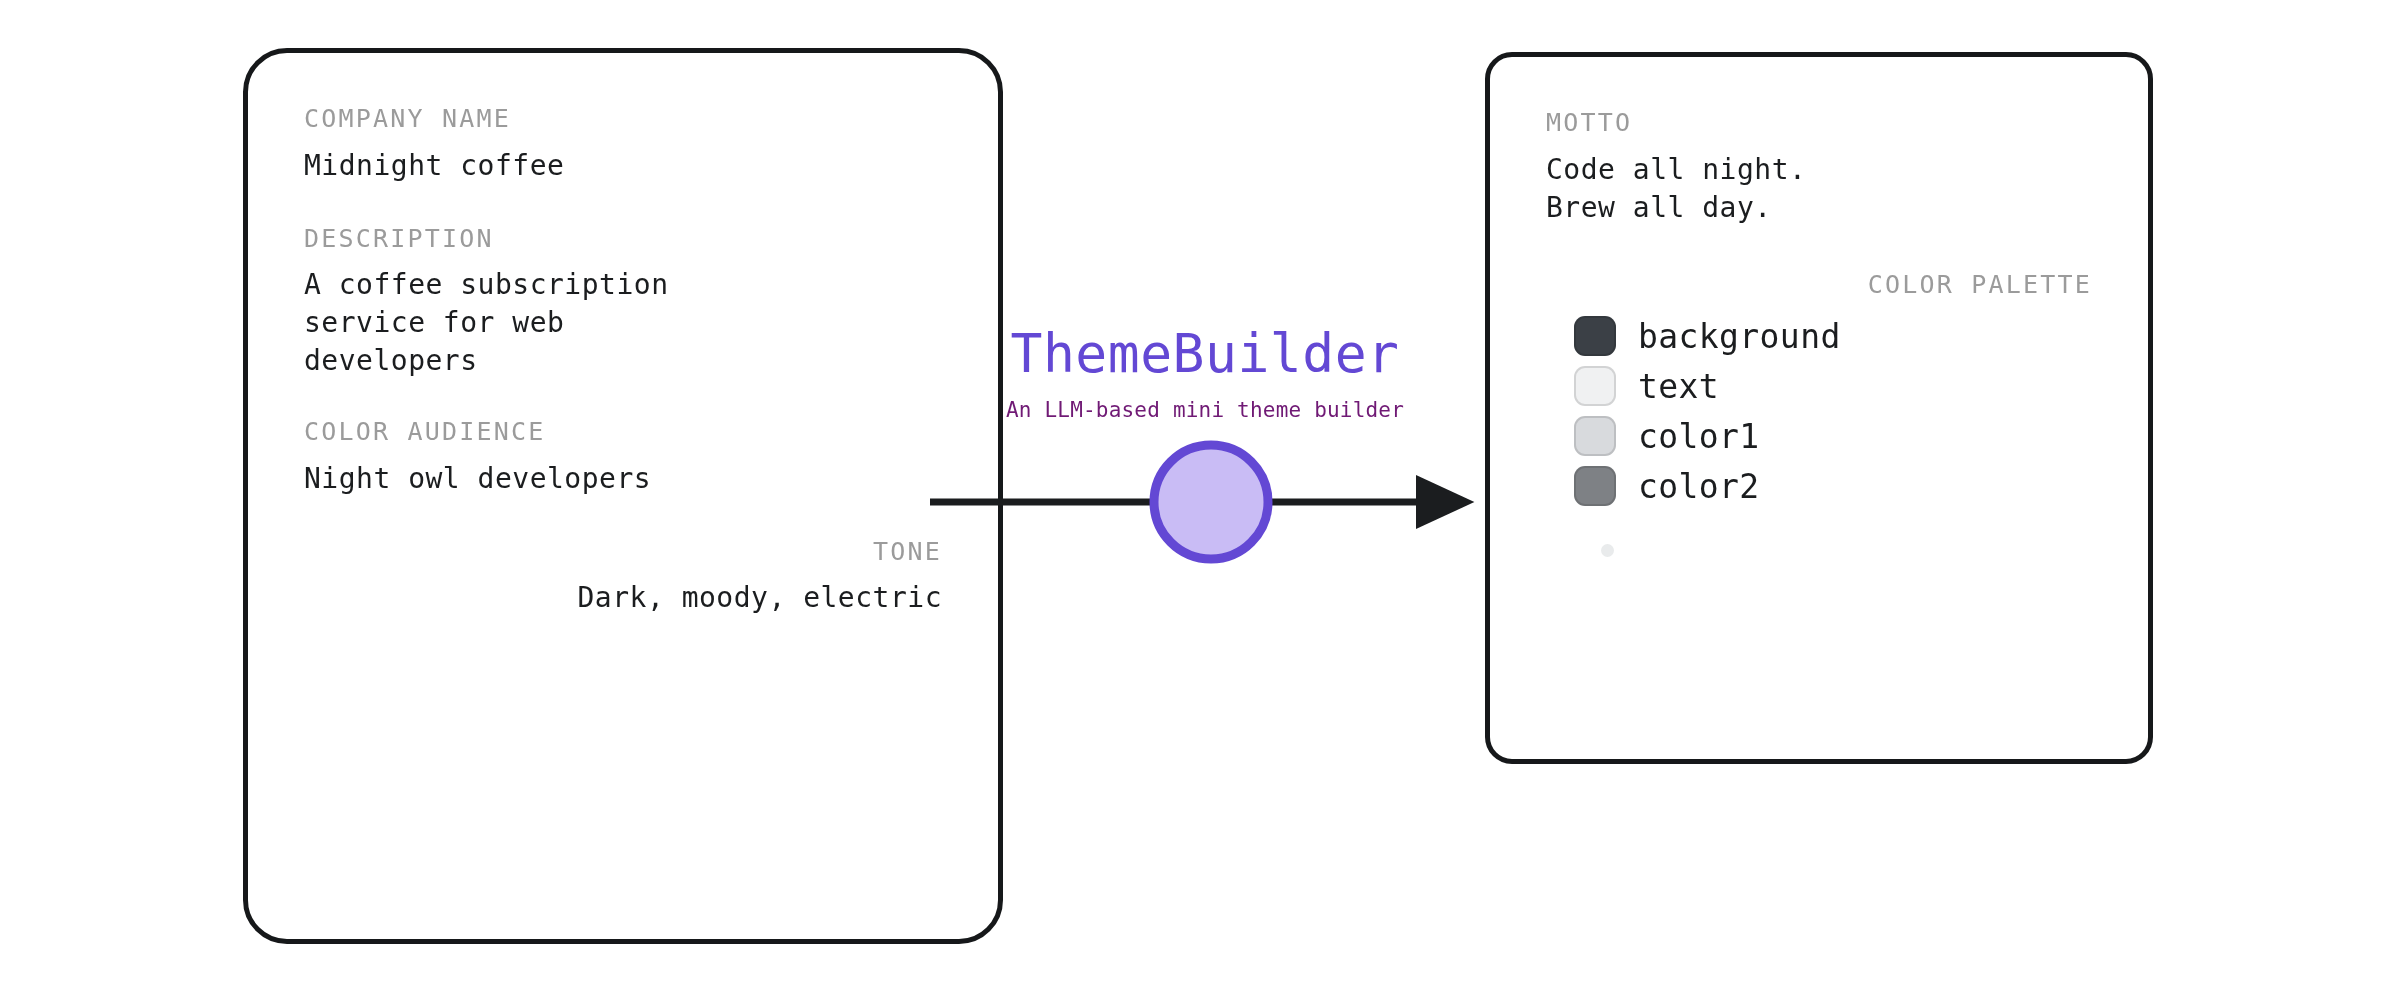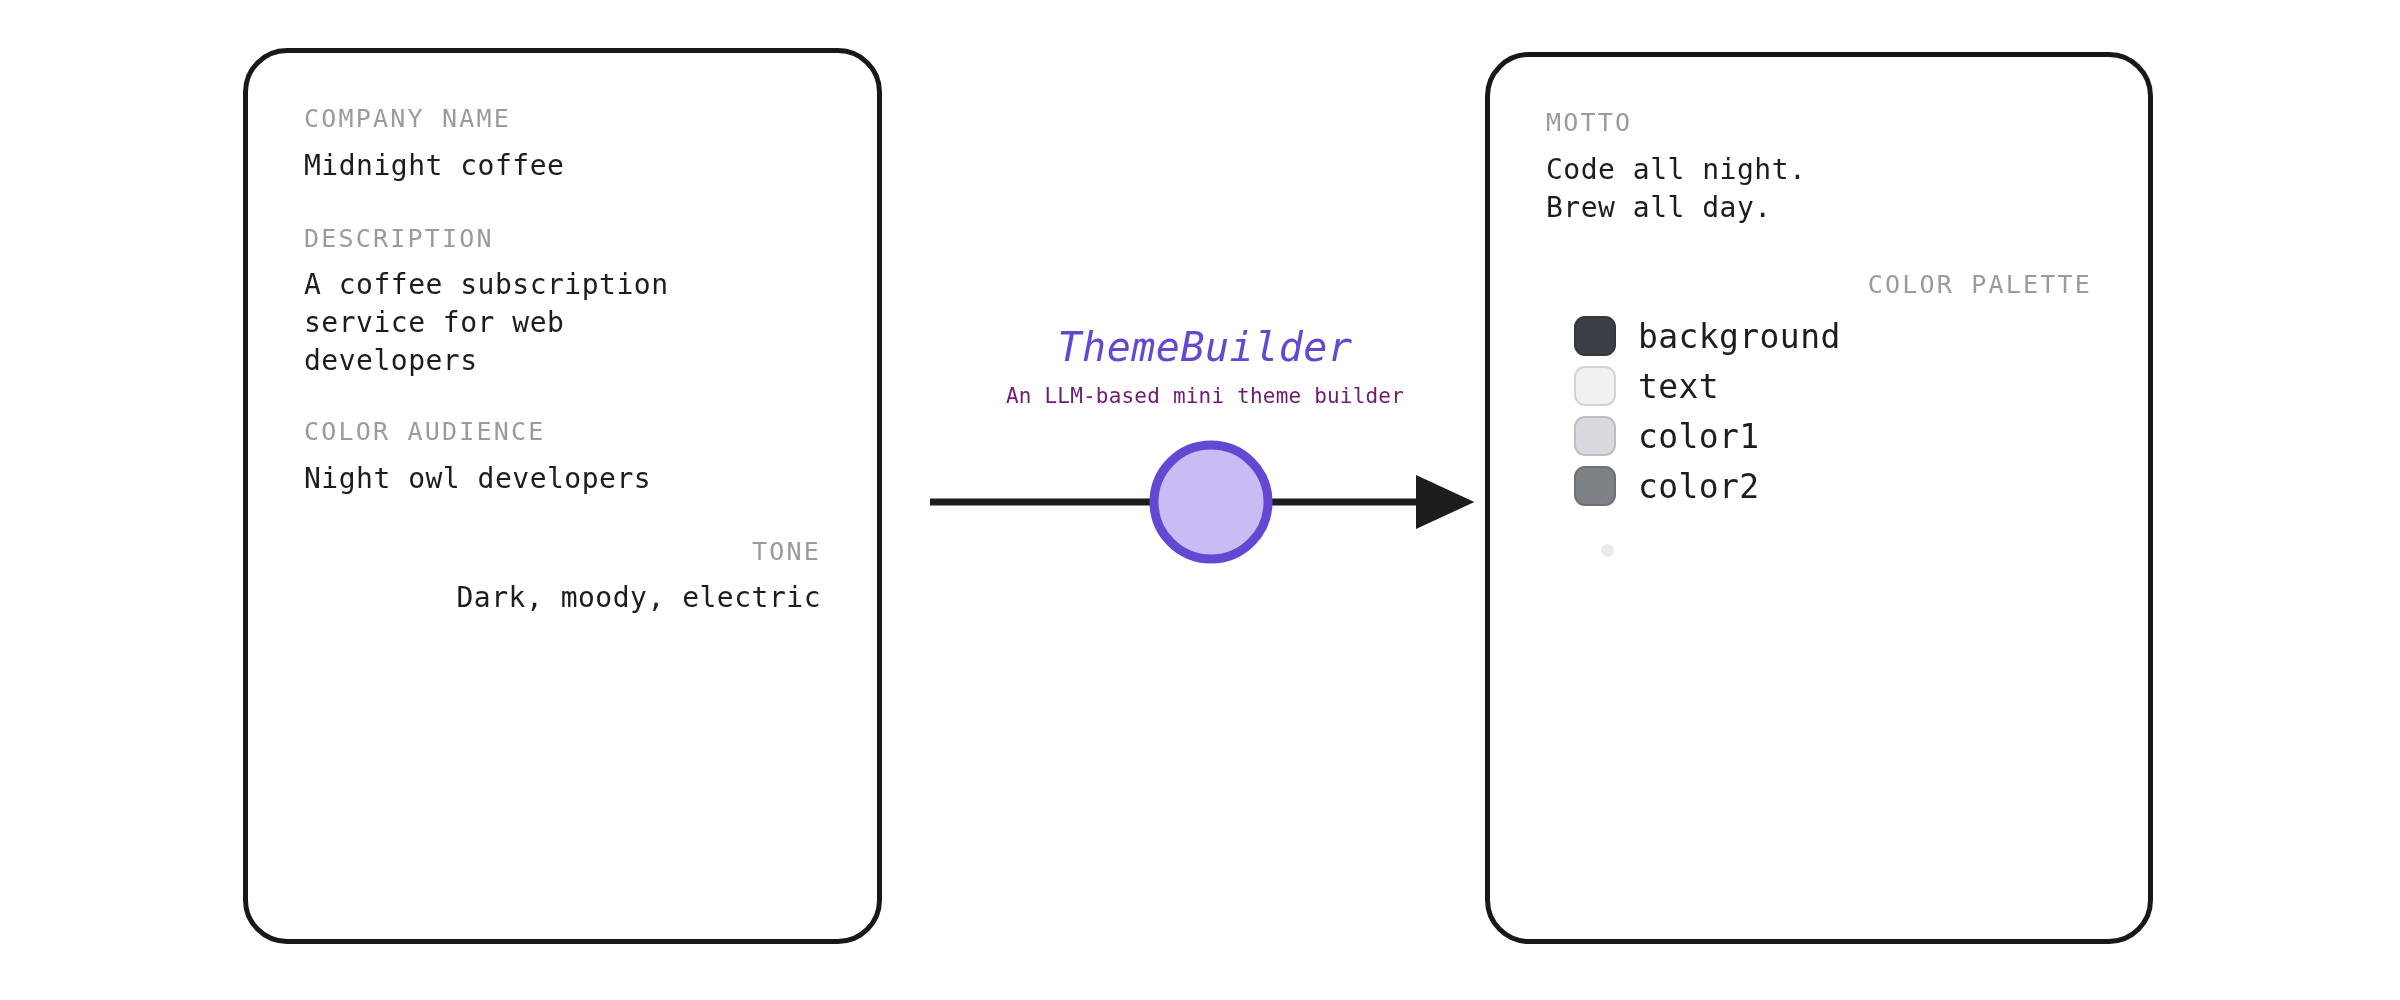--- a/index.html
+++ b/index.html
@@ -26,28 +26,29 @@
   .card {
     position: absolute;
     background: #ffffff;
     border: 5px solid #16181a;
     border-radius: 44px;
     box-sizing: border-box;
   }
   .card-left {
     left: 243px;
     top: 48px;
-    width: 639px;
+    width: 760px;
     height: 896px;
   }
   .card-right {
     left: 1485px;
     top: 52px;
     width: 668px;
-    height: 892px;
+    height: 712px;
+    border-radius: 27px;
   }
 
   .card-inner {
     position: absolute;
     left: 0; right: 0; top: 0; bottom: 0;
     padding: 52px 56px;
     box-sizing: border-box;
   }
 
   
@@ -120,25 +121,24 @@
   .brand {
     position: absolute;
     left: 930px;
     top: 325px;
     width: 550px;
     text-align: center;
     pointer-events: none;
   }
   .brand-title {
     color: #6348d4;
-    font-size: 40px;
+    font-size: 53px;
     font-family: "DejaVu Sans Mono", monospace;
     letter-spacing: 0.5px;
     line-height: 1.1;
-    font-style: italic;
   }
   .brand-sub {
     color: #6348d4;
     font-size: 21px;
     font-family: "DejaVu Sans Mono", monospace;
     letter-spacing: 0.2px;
     margin-top: 16px;
     line-height: 1.1;
   }
 

